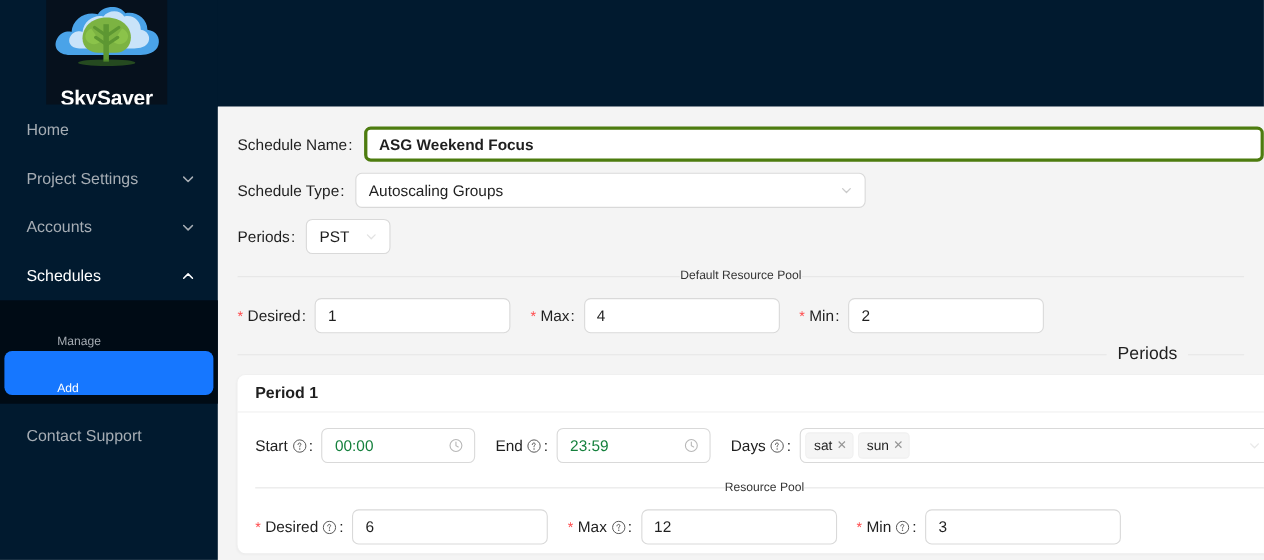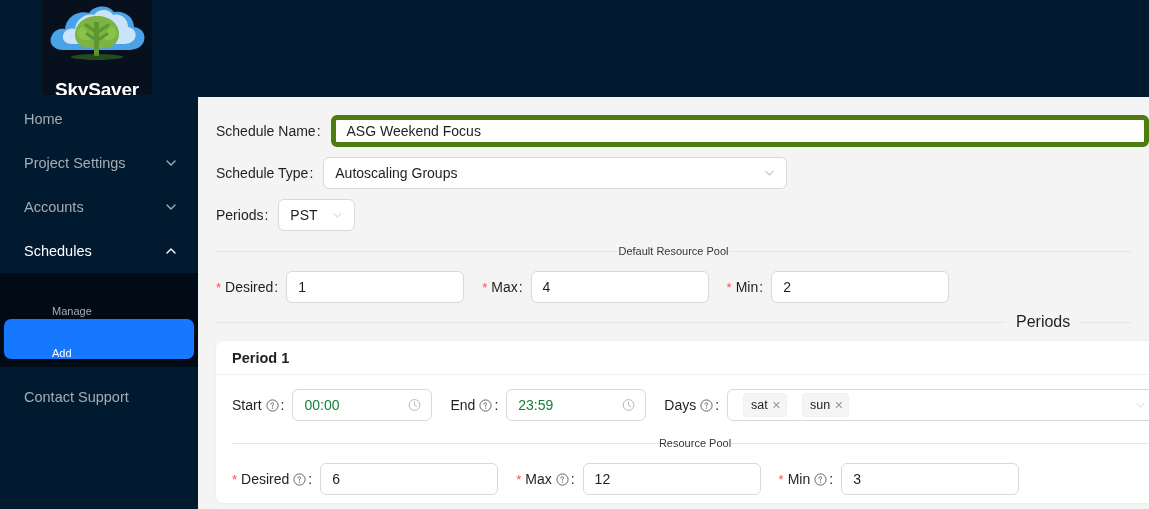--- a/index.html
+++ b/index.html
@@ -68,23 +68,23 @@
   .form-rows { padding: 18px 0 0 18px; }
   .row { display: flex; align-items: center; margin-bottom: 10px; }
   .lbl {
     font-size: 14px; color: #1f1f1f; white-space: nowrap;
     font-family: "Liberation Sans", sans-serif;
   }
   .lbl .colon { margin-left: 1px; }
   .req { color: #ff4d4f; margin-right: 4px; font-size: 13px; line-height: 1; }
 
   .inp {
-    height: 32px; border: 5px solid #4d7c0f; border-radius: 6px; background: #fff;
+    height: 32px; border: 3px solid #4d7c0f; border-radius: 6px; background: #fff;
     font-size: 14px; color: #1f1f1f; display: flex; align-items: center;
-    padding: 0 11px; margin-left: 10px; position: relative;
+    padding: 0 11px; margin-left: 10px; position: relative; font-weight: bold;
   }
   .inp.name { width: 822px; }
   .sel {
     height: 32px; border: 1px solid #d9d9d9; border-radius: 6px; background: #fff;
     font-size: 14px; color: #1f1f1f; display: flex; align-items: center;
     padding: 0 11px; margin-left: 10px; position: relative;
   }
   .sel.type { width: 464px; }
   .sel.tz { width: 77px; }
   .sel .chev-sm {
@@ -141,21 +141,21 @@
     width: 13px; height: 13px; opacity: .35;
   }
   .days-box {
     flex: 1 1 auto; height: 32px; border: 1px solid #d9d9d9; border-radius: 6px;
     background: #fff; display: flex; align-items: center; padding: 0 11px 0 4px;
     margin-left: 8px; position: relative; gap: 4px;
   }
   .tag {
     display: inline-flex; align-items: center; gap: 4px; height: 24px;
     background: #f5f5f5; border: 1px solid #f0f0f0; border-radius: 4px;
-    padding: 0 5px 0 7px; font-size: 12.5px; color: #1f1f1f; margin-left: 11px;
+    padding: 0 5px 0 7px; font-size: 12.5px; color: #1f1f1f;
   }
   .tag .x { opacity: .45; font-size: 11px; line-height: 1; }
   .days-box .chev-sm {
     position: absolute; right: 11px; top: 50%; transform: translateY(-50%);
     width: 11px; height: 11px; opacity: .35;
   }
 
   .help {
     display: inline-block; width: 13px; height: 13px; margin: 0 1px 0 4px;
     vertical-align: -2px;

